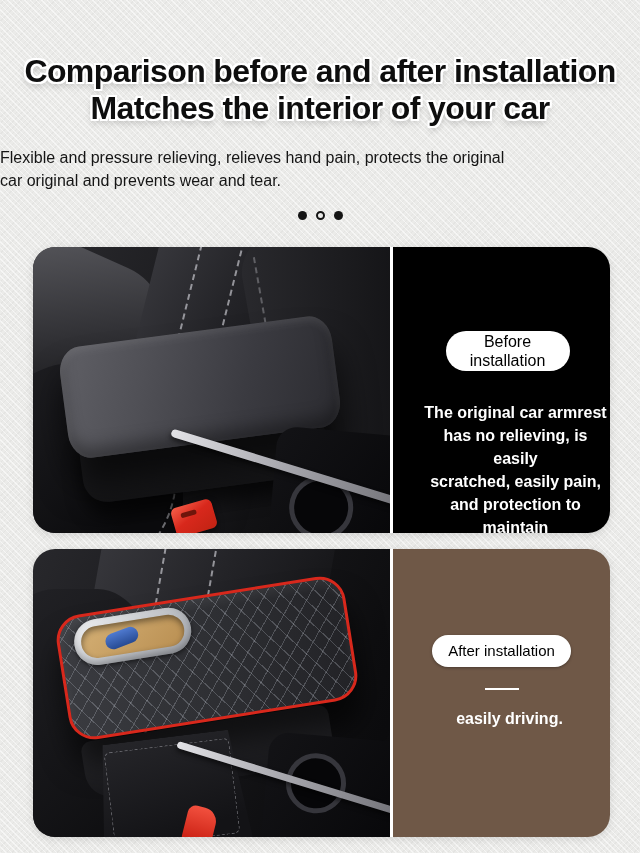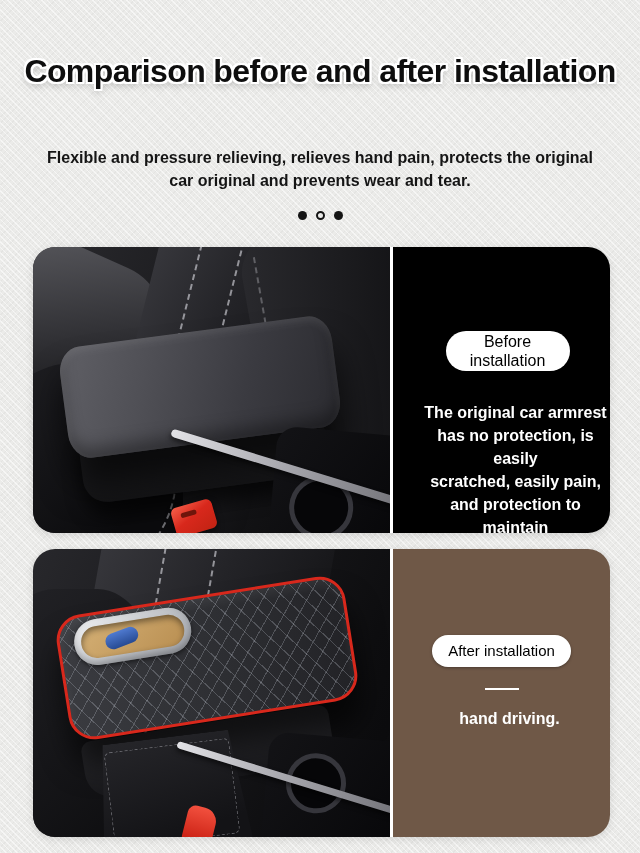--- a/index.html
+++ b/index.html
@@ -21,22 +21,22 @@
     text-shadow:
       -2px -2px 0 #fff, 0 -2px 0 #fff, 2px -2px 0 #fff,
       -2px 0 0 #fff, 2px 0 0 #fff,
       -2px 2px 0 #fff, 0 2px 0 #fff, 2px 2px 0 #fff,
       0 4px 7px rgba(0,0,0,.28);
     white-space:nowrap;
   }
   .title-line1{top:53px;}
   .title-line2{top:90px;}
   .subtitle{
-    position:absolute;top:146px;left:0;width:640px;text-align:center;
-    font-size:16px;line-height:23px;color:#151515;font-weight:bold;
+    position:absolute;top:146px;left:0;width:640px;text-align:left;
+    font-size:16px;line-height:23px;color:#151515;
   }
   .dots{
     position:absolute;top:211px;left:0;width:640px;
     display:flex;justify-content:center;align-items:center;gap:9px;
   }
   .dot{width:9px;height:9px;border-radius:50%;}
   .dot--filled{background:#141414;}
   .dot--open{background:transparent;border:2px solid #141414;}
   
   .panel{
@@ -150,20 +150,21 @@
   .p2-console .cup{left:20px;top:18px;width:60px;height:60px;}
   .p2-lever{left:152px;bottom:-6px;width:30px;height:36px;z-index:6;
     background:linear-gradient(#f2503e,#c91f12);border-radius:8px 14px 4px 4px;transform:rotate(14deg);}
 </style>
 </head>
 <body>
 
 <div class="page" style="background-color: rgb(235, 235, 233);">
 
   <div class="title title-line1">Comparison before and after installation</div>
+  <div class="title title-line2">Matches the interior of your car</div>
   <div class="subtitle">
     <div>Flexible and pressure relieving, relieves hand pain, protects the original</div>
     <div>car original and prevents wear and tear.</div>
   </div>
 
   <div class="dots">
     <span class="dot dot--filled"></span>
     <span class="dot dot--open"></span>
     <span class="dot dot--filled"></span>
   </div>
@@ -190,21 +191,21 @@
       <div class="art p1-buckle">
         <div class="buckle-slot"></div>
       </div>
     </div>
     <div class="vdivider"></div>
     <div class="info info--black" style="background: rgb(0, 0, 0);">
       <div class="pill pill--two-line">Before installation</div>
       <div class="divider"></div>
       <div class="panel-body">
         <div>The original car armrest</div>
-        <div>has no protection, is easily</div>
+        <div>has no relieving, is easily</div>
         <div>scratched, easily pain,</div>
         <div>and protection to maintain</div>
       </div>
     </div>
   </section>
 
   <section class="panel panel--after">
     <div class="photo photo--after">
       <div class="art p2-seatback">
         <div class="stitch"></div>
@@ -228,18 +229,18 @@
       <div class="art console p2-console">
         <div class="cup"></div>
       </div>
       <div class="art p2-lever"></div>
     </div>
     <div class="vdivider"></div>
     <div class="info info--brown" style="background: rgb(111, 88, 71);">
       <div class="pill pill--one-line">After installation</div>
       <div class="divider"></div>
       <div class="panel-body">
-        <div>hand driving.</div>
+        <div>easily driving.</div>
       </div>
     </div>
   </section>
 
 </div>
 
 </body></html>

